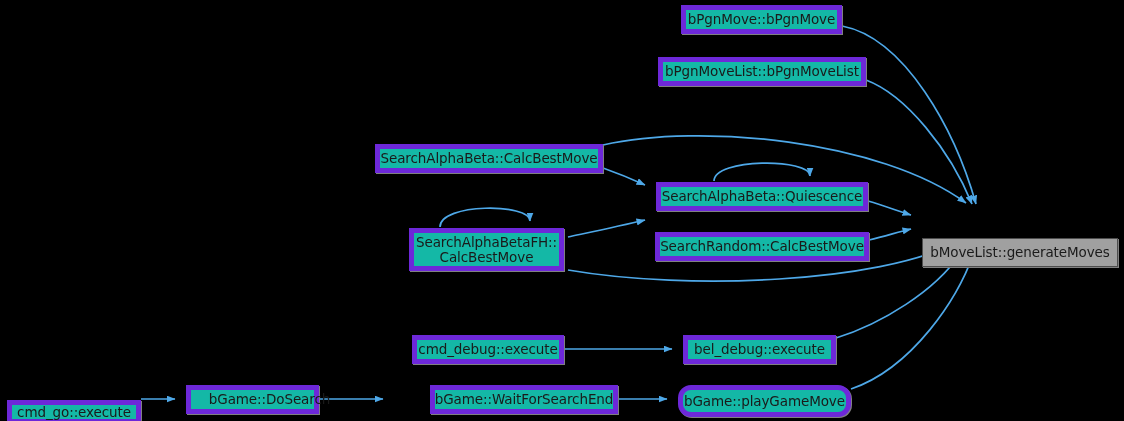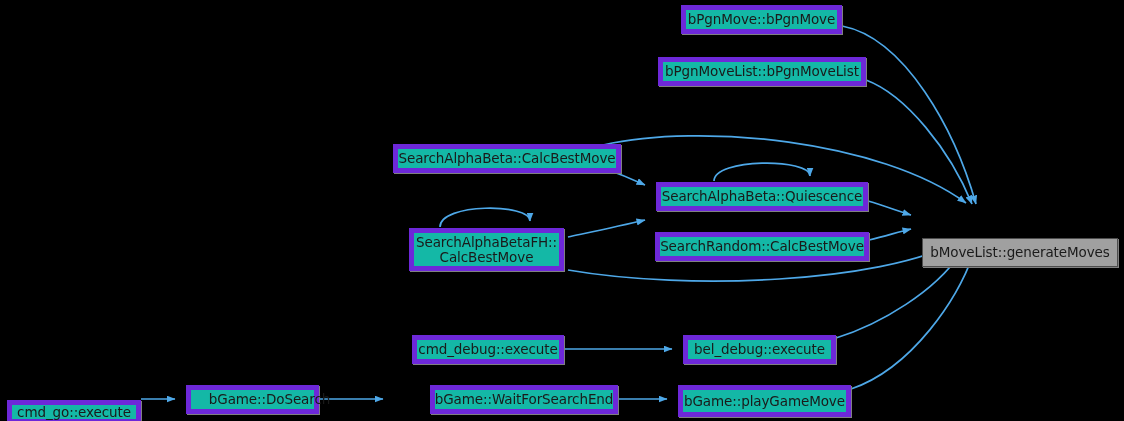--- a/index.html
+++ b/index.html
@@ -69,26 +69,26 @@
         <path d="M836,338 C875,326 940,292 967,243" fill="none" stroke="#4ea8e8" stroke-width="1.7" marker-end="url(#arrowhead)"></path>
         <path d="M141,399 L175,399" fill="none" stroke="#4ea8e8" stroke-width="1.7" marker-end="url(#arrowhead)"></path>
         <path d="M319,399 L383,399" fill="none" stroke="#4ea8e8" stroke-width="1.7" marker-end="url(#arrowhead)"></path>
         <path d="M582,399 L667,399" fill="none" stroke="#4ea8e8" stroke-width="1.7" marker-end="url(#arrowhead)"></path>
         <path d="M851,389 C910,369 960,300 977,243" fill="none" stroke="#4ea8e8" stroke-width="1.7" marker-end="url(#arrowhead)"></path>
       </g>
   </svg>
   <div id="nodes">
       <div class="node" style="left: 681px; top: 5px; width: 161px; height: 29px;">bPgnMove::bPgnMove</div>
       <div class="node" style="left: 658px; top: 57px; width: 208px; height: 29px;">bPgnMoveList::bPgnMoveList</div>
-      <div class="node" style="left: 375px; top: 144px; width: 228px; height: 29px; margin-left: 18px;">SearchAlphaBeta::CalcBestMove</div>
+      <div class="node" style="left: 375px; top: 144px; width: 228px; height: 29px;">SearchAlphaBeta::CalcBestMove</div>
       <div class="node" style="left: 656px; top: 182px; width: 212px; height: 29px;">SearchAlphaBeta::Quiescence</div>
       <div class="node" style="left: 409px; top: 228px; width: 155px; height: 43px;">SearchAlphaBetaFH::
 CalcBestMove</div>
       <div class="node" style="left: 655px; top: 232px; width: 214px; height: 29px;">SearchRandom::CalcBestMove</div>
       <div class="node highlight" style="left: 922px; top: 208px; width: 196px; height: 29px;">bMoveList::generateMoves</div>
       <div class="node" style="left: 412px; top: 335px; width: 152px; height: 29px;">cmd_debug::execute</div>
       <div class="node" style="left: 683px; top: 335px; width: 153px; height: 29px;">bel_debug::execute</div>
       <div class="node" style="left: 7px; top: 400px; width: 134px; height: 24px;">cmd_go::execute</div>
       <div class="node" style="left: 186px; top: 385px; width: 133px; height: 29px; padding-left: 34px;">bGame::DoSearch</div>
       <div class="node" style="left: 394px; top: 385px; width: 188px; height: 29px; margin-left: 36px;">bGame::WaitForSearchEnd</div>
-      <div class="node" style="left: 678px; top: 385px; width: 173px; height: 32px;">bGame::playGameMove</div>
+      <div class="node" style="left: 678px; top: 385px; width: 173px; height: 32px; border-radius: 13px;">bGame::playGameMove</div>
     </div>
 </div>
 
 </body></html>

